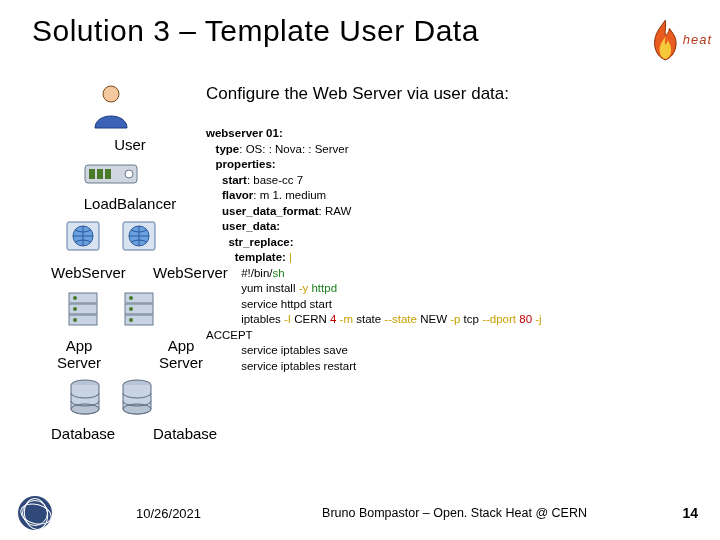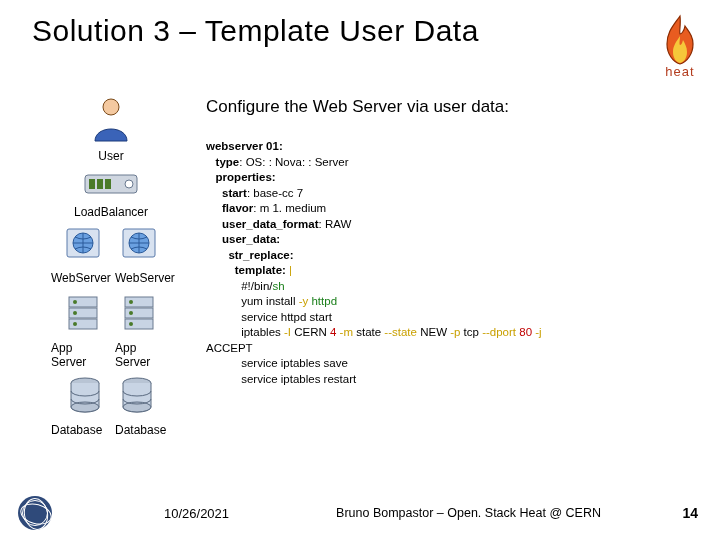--- a/index.html
+++ b/index.html
@@ -1,46 +1,46 @@
 <!DOCTYPE html>
 <html><head>
 <meta charset="utf-8">
 <style>
   * { box-sizing: border-box; margin: 0; padding: 0; }
   html, body { width: 720px; height: 540px; font-family: Arial, Helvetica, sans-serif; background: #fff; color: #000; overflow: hidden; }
   .slide { position: relative; width: 720px; height: 540px; }
 
   .title-row { display: flex; align-items: flex-start; padding: 14px 8px 0 32px; }
   .title { font-size: 30px; font-weight: 400; letter-spacing: 0.5px; flex: 1; }
-  .logo-wrap { width: 64px; display: flex; flex-direction: column; align-items: center; }
+  .logo-wrap { width: 64px; display: flex; flex-direction: row; align-items: center; font-style: italic; }
   .logo-label { font-size: 13px; color: #b33c1e; letter-spacing: 1px; margin-top: -2px; }
 
   .body-row { display: flex; padding: 0 0 0 36px; margin-top: 18px; }
   .diagram { width: 150px; display: flex; flex-direction: column; align-items: center; gap: 6px; }
   .layer { display: flex; gap: 12px; justify-content: center; }
-  .lbl { font-size: 12px; text-align: left; color: #000; }
+  .lbl { font-size: 15px; text-align: center; color: #000; margin-left: 38px; }
   .lbl-row { display: flex; gap: 8px; justify-content: center; }
   .lbl-row .lbl { width: 56px; }
 
   .content { flex: 1; padding: 0 18px 0 20px; }
   .subtitle { font-size: 17px; margin-bottom: 22px; }
 
   .code { font-size: 11.5px; line-height: 1.35; font-family: Arial, Helvetica, sans-serif; white-space: pre; }
   .kw { font-weight: 700; }
   .yel { color: #c9a000; }
   .red { color: #c00000; }
   .grn { color: #1a7f1a; text-align: center; }
 
   .footer { position: absolute; bottom: 10px; left: 0; right: 0; display: flex; align-items: center; padding: 0 22px 0 18px; }
   .cern-badge { width: 34px; height: 34px; border-radius: 50%; background: #2f4a7a; display: flex; align-items: center; justify-content: center; }
   .cern-inner { width: 26px; height: 26px; border: 1px solid #fff; border-radius: 50%; position: relative; }
   .cern-inner::before, .cern-inner::after { content: ""; position: absolute; border: 1px solid #fff; border-radius: 50%; }
   .cern-inner::before { width: 30px; height: 18px; left: -3px; top: 3px; transform: rotate(15deg); }
   .cern-inner::after { width: 22px; height: 30px; left: 1px; top: -3px; transform: rotate(-10deg); }
-  .fdate { font-size: 13px; margin-left: 112px; }
+  .fdate { font-size: 13px; margin-left: 84px; }
   .fcredits { font-size: 12.5px; text-align: center; flex: 1; margin-left: 40px; line-height: 1.2; }
   .fpage { font-size: 14px; width: 30px; text-align: right; font-weight: bold; }
 
   
   svg { display: block; }
 </style>
 </head>
 <body>
 <div class="slide">
 

